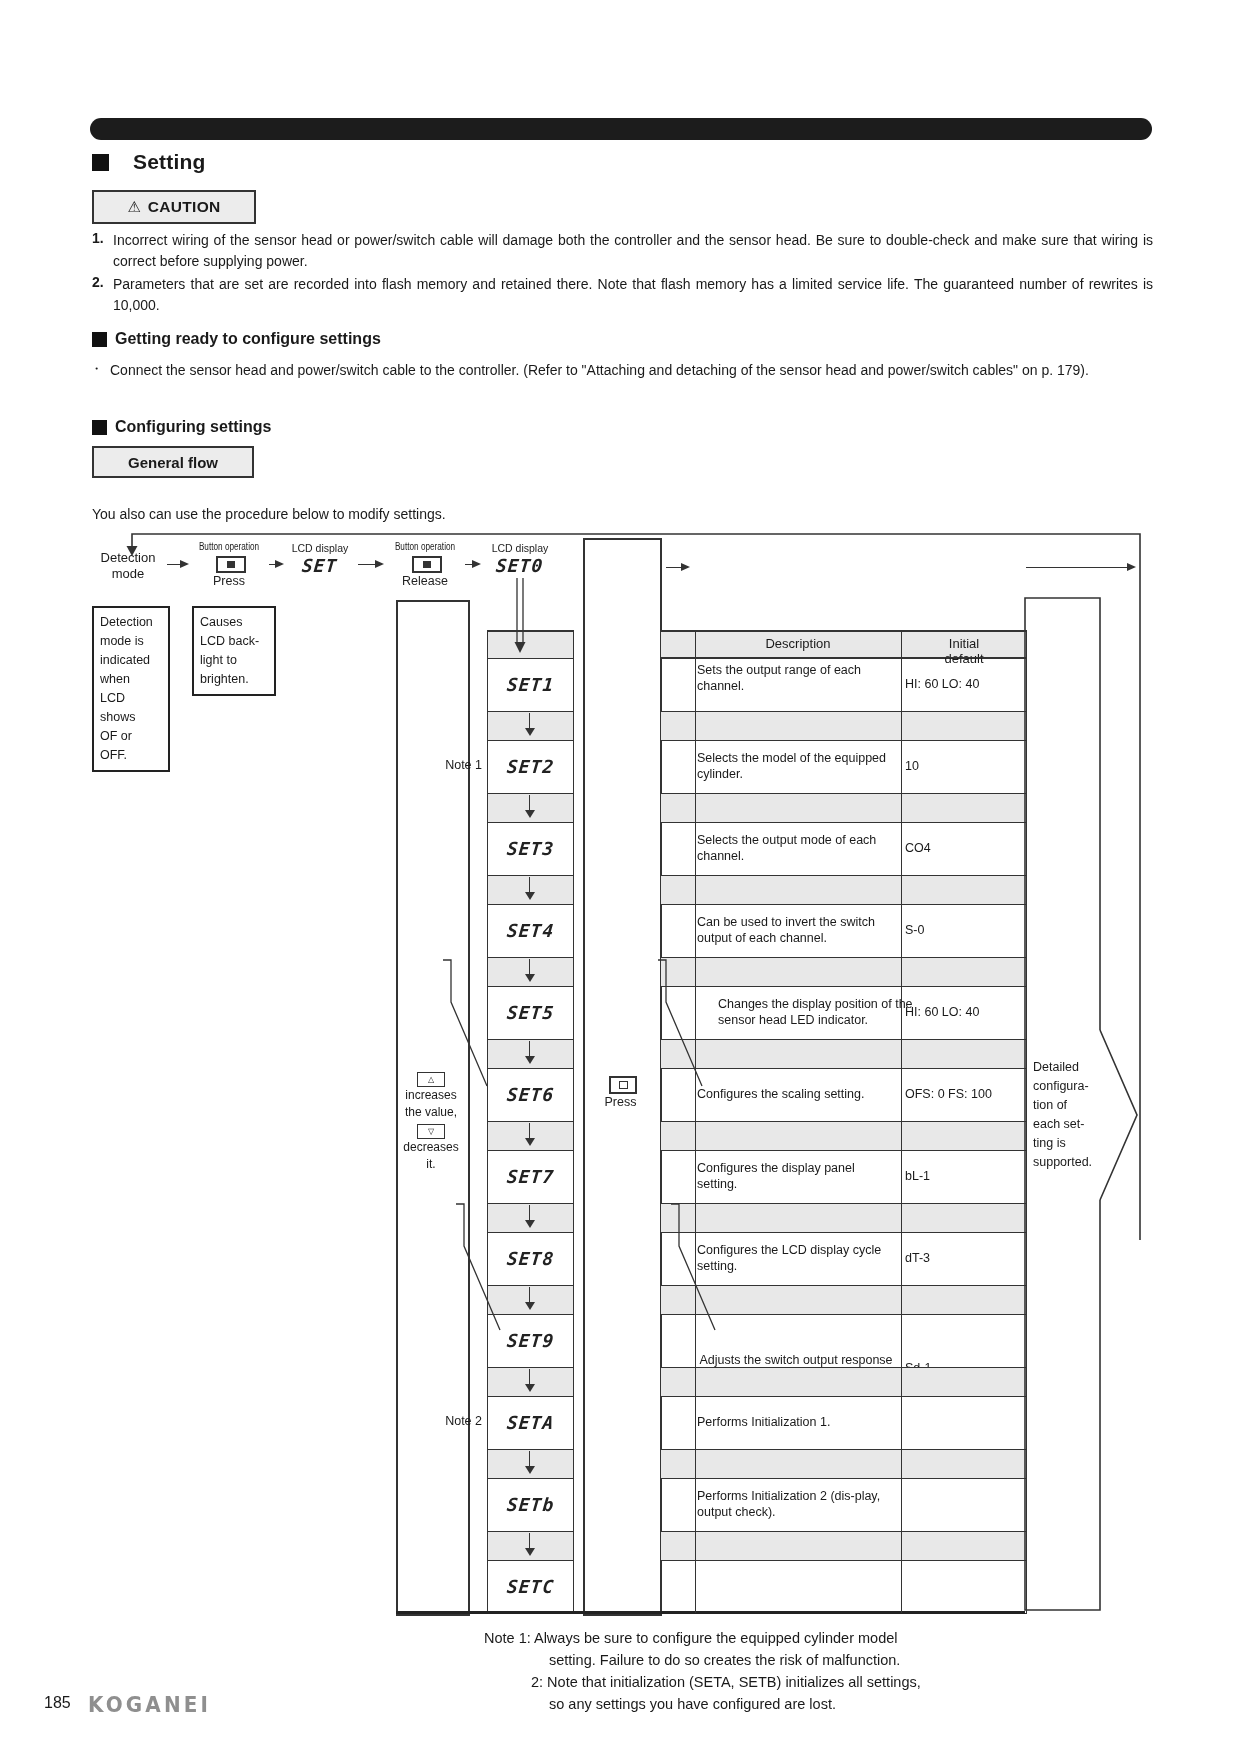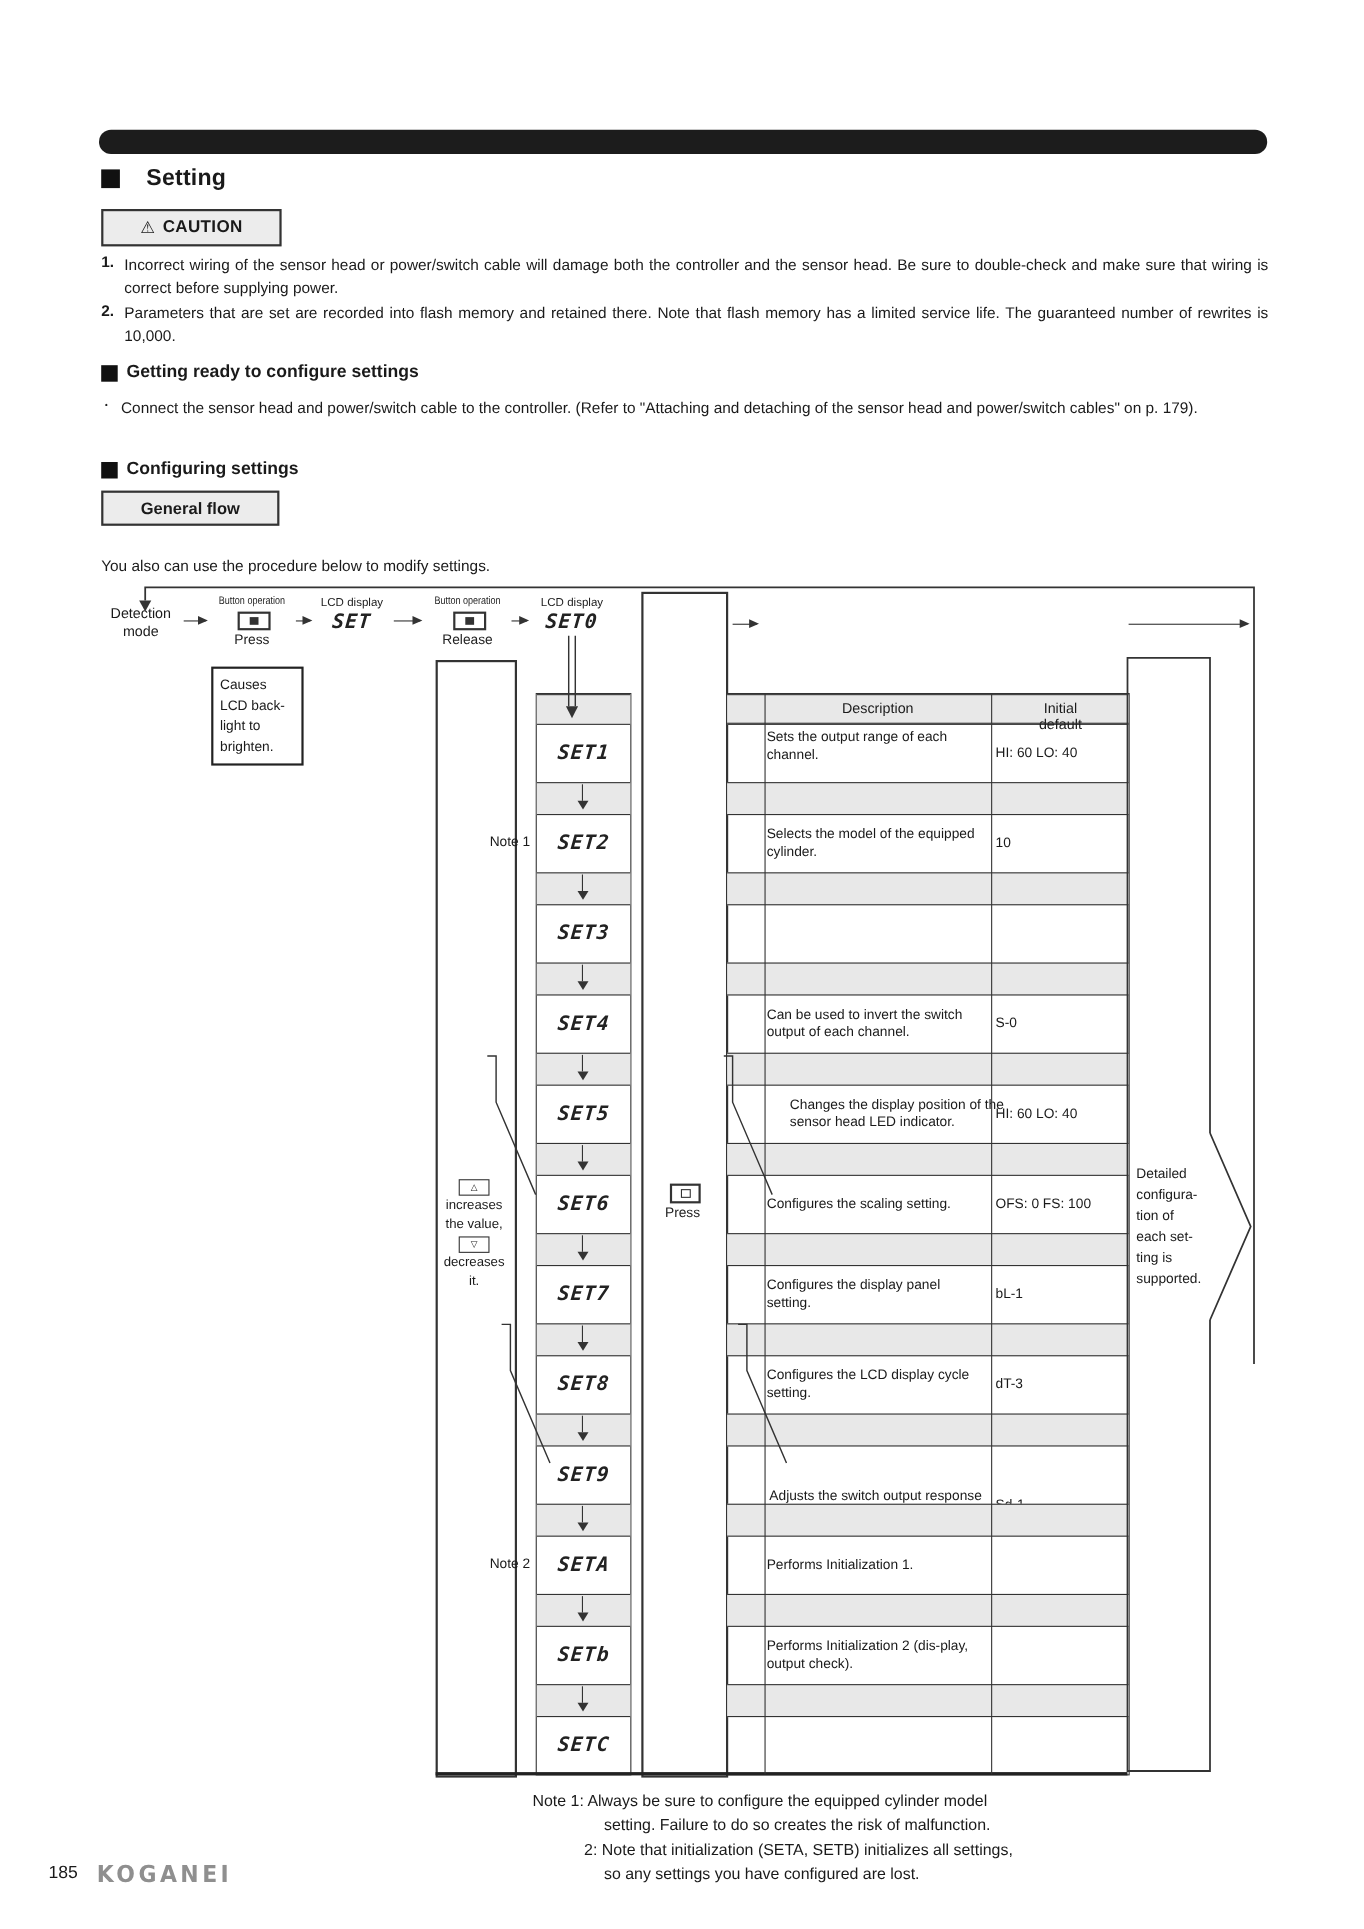--- a/index.html
+++ b/index.html
@@ -100,20 +100,30 @@
   </div>
 
   <div class="harrow" style="left:167px;top:564px;width:20px;"></div>
   <div class="harrow" style="left:269px;top:564px;width:13px;"></div>
   <div class="harrow" style="left:358px;top:564px;width:24px;"></div>
   <div class="harrow" style="left:465px;top:564px;width:14px;"></div>
   <div class="harrow" style="left:666px;top:567px;width:22px;"></div>
   <div class="harrow" style="left:1026px;top:567px;width:108px;"></div>
 
 
+  <div class="abs txtbox" style="left:92px;top:606px;width:62px;">
+      <div>Detection</div>
+      <div>mode is</div>
+      <div>indicated</div>
+      <div>when</div>
+      <div>LCD</div>
+      <div>shows</div>
+      <div>OF or</div>
+      <div>OFF.</div>
+    </div>
   <div class="abs txtbox" style="left:192px;top:606px;width:68px;">
       <div>Causes</div>
       <div>LCD back-</div>
       <div>light to</div>
       <div>brighten.</div>
     </div>
 
   <div class="abs" style="left:396px;top:600px;width:70px;height:1012px;border:2px solid #333;"></div>
 
   <div class="abs" style="left:396px;top:1072px;width:70px;text-align:center;font-size:12px;line-height:17px;">
@@ -212,20 +222,24 @@
   <div class="t-row" style="left: 0px; width: 100%; top: 26px; height: 54px;">
         <div class="t-desc" style="top: 0px; height: 42px;">Sets the output range of each channel.</div>
         <div class="t-def" style="top: 0px; height: 54px;">HI: 60   LO: 40</div>
       </div>
       <div class="band" style="position: absolute; left: 0px; width: 100%; top: 80px; height: 28px;"></div>
       <div class="t-row" style="left: 0px; width: 100%; top: 108px; height: 54px;">
         <div class="t-desc" style="top: 0px; height: 54px;">Selects the model of the equipped cylinder.</div>
         <div class="t-def" style="top: 0px; height: 54px;">10</div>
       </div>
       <div class="band" style="position: absolute; left: 0px; width: 100%; top: 162px; height: 28px;"></div>
+      <div class="t-row" style="left: 0px; width: 100%; top: 190px; height: 54px;">
+        <div class="t-desc" style="top: 0px; height: 54px;">Selects the output mode of each channel.</div>
+        <div class="t-def" style="top: 0px; height: 54px;">CO4</div>
+      </div>
       <div class="band" style="position: absolute; left: 0px; width: 100%; top: 244px; height: 28px;"></div>
       <div class="t-row" style="left: 0px; width: 100%; top: 272px; height: 54px;">
         <div class="t-desc" style="top: 0px; height: 54px;">Can be used to invert the switch output of each channel.</div>
         <div class="t-def" style="top: 0px; height: 54px;">S-0</div>
       </div>
       <div class="band" style="position: absolute; left: 0px; width: 100%; top: 326px; height: 28px;"></div>
       <div class="t-row" style="left: 0px; width: 100%; top: 354px; height: 54px;">
         <div class="t-desc" style="top: 0px; height: 54px; padding-left: 21px;">Changes the display position of the sensor head LED indicator.</div>
         <div class="t-def" style="top: 0px; height: 54px;">HI: 60   LO: 40</div>
       </div>

